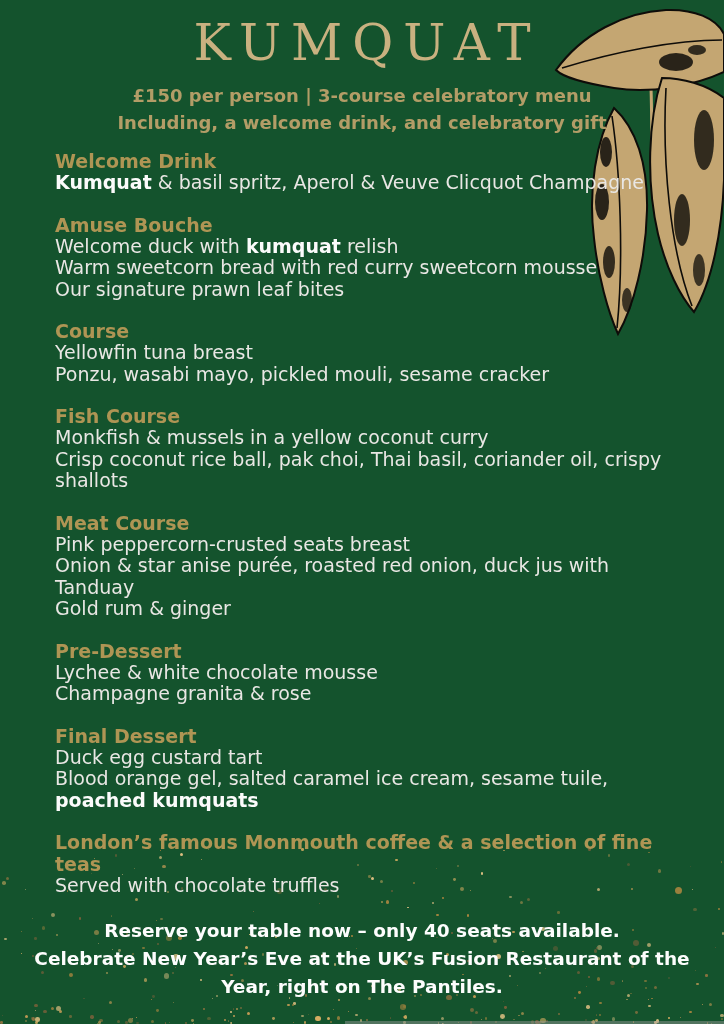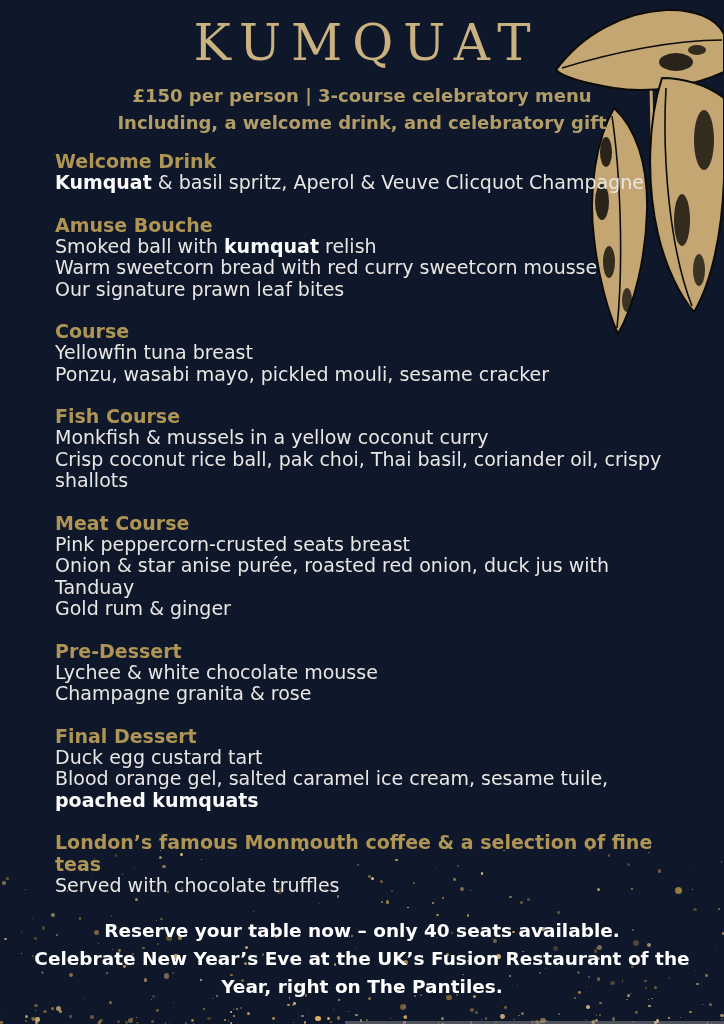--- a/index.html
+++ b/index.html
@@ -1,19 +1,19 @@
 <!DOCTYPE html>
 <html><head>
 <meta charset="utf-8">
 <style>
   html,body{margin:0;padding:0;background:#000;}
   .page{
     position:relative;
     width:724px;height:1024px;
-    background:#0f172a;
+    background:#14532d;
     overflow:hidden;
     font-family:"DejaVu Sans",sans-serif;
     -webkit-font-smoothing:antialiased;
   }
   
   .header{position:relative;text-align:center;padding-top:12px;z-index:2;}
   .title{
     font-family:"DejaVu Serif",serif;
     font-size:50px;line-height:62px;
     letter-spacing:0.20em;
@@ -94,21 +94,21 @@
     </div>
   </div>
 
   <div class="menu" id="menu">
       <div class="section">
         <h3>Welcome Drink</h3>
         <p class="line"><span class="b">Kumquat</span><span> &amp; basil spritz, Aperol &amp; Veuve Clicquot Champagne</span></p>
       </div>
       <div class="section">
         <h3>Amuse Bouche</h3>
-        <p class="line"><span>Smoked ball with </span><span class="b">kumquat</span><span> relish</span></p>
+        <p class="line"><span>Welcome duck with </span><span class="b">kumquat</span><span> relish</span></p>
         <p class="line"><span>Warm sweetcorn bread with red curry sweetcorn mousse</span></p>
         <p class="line"><span>Our signature prawn leaf bites</span></p>
       </div>
       <div class="section">
         <h3>Course</h3>
         <p class="line"><span>Yellowfin tuna breast</span></p>
         <p class="line"><span>Ponzu, wasabi mayo, pickled mouli, sesame cracker</span></p>
       </div>
       <div class="section">
         <h3>Fish Course</h3>

